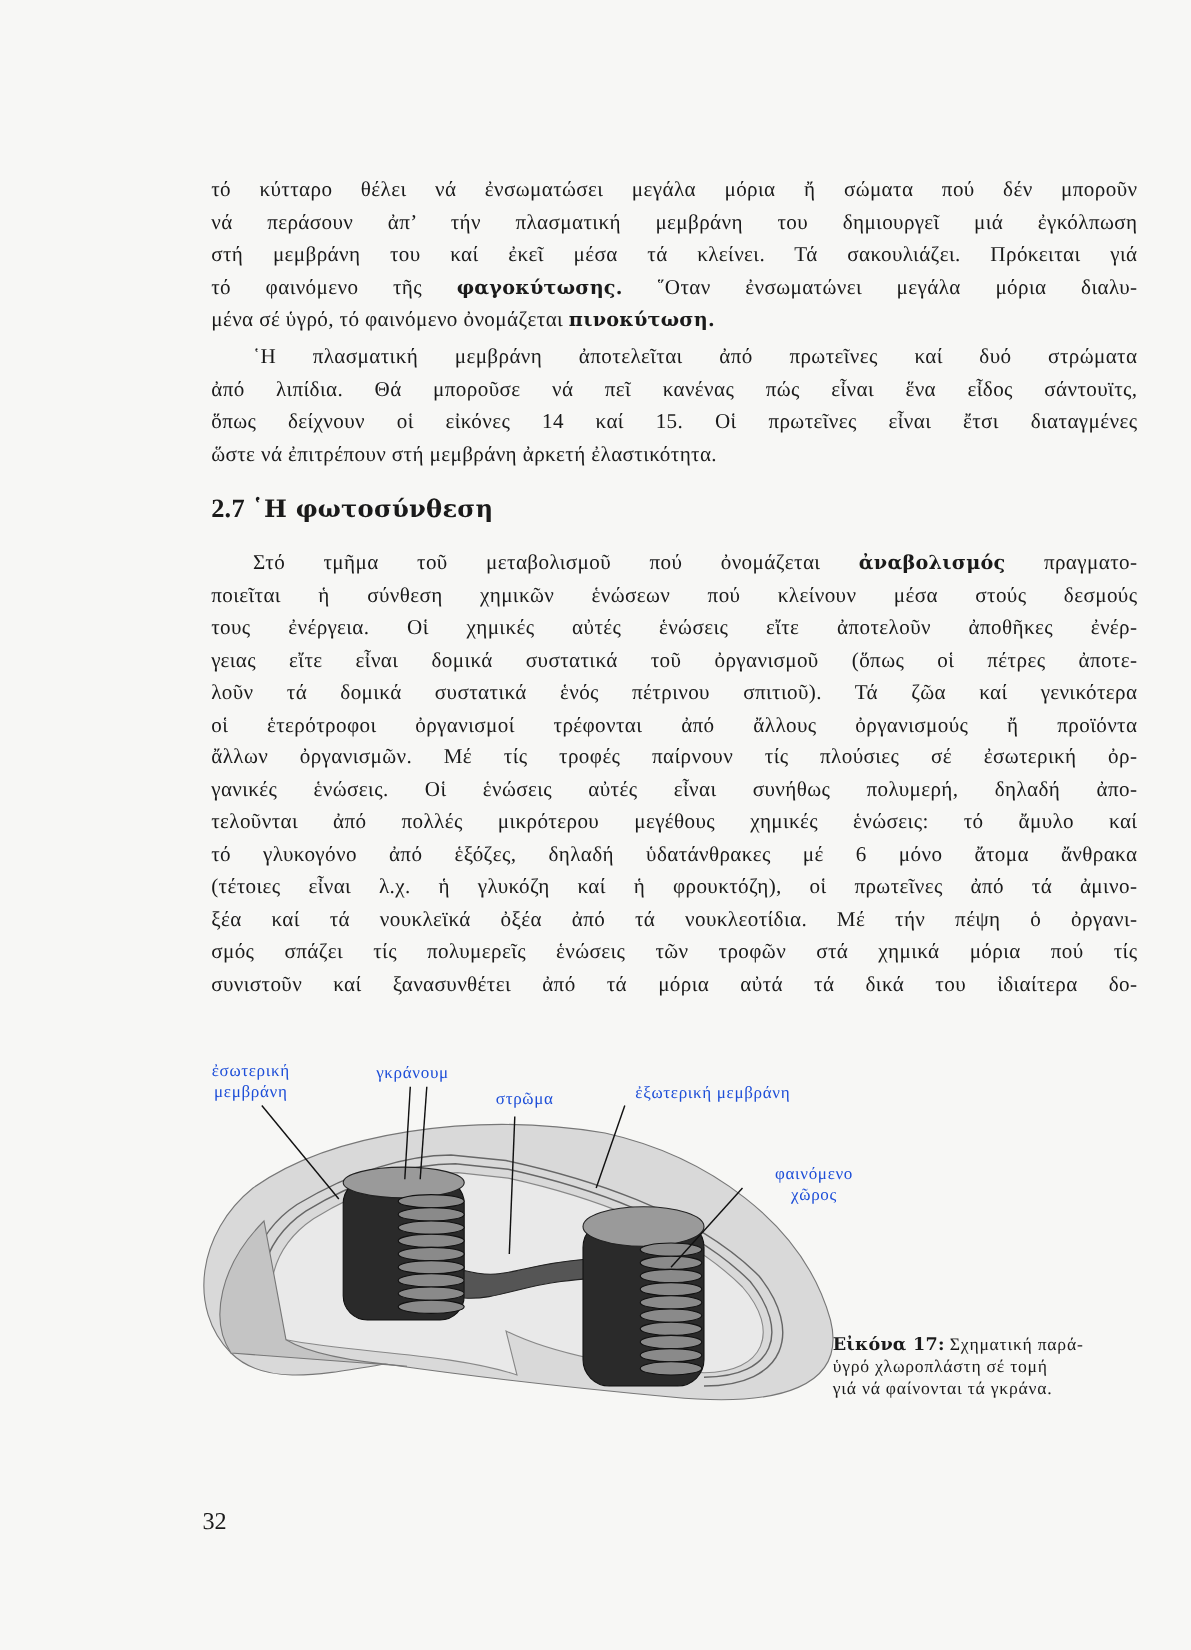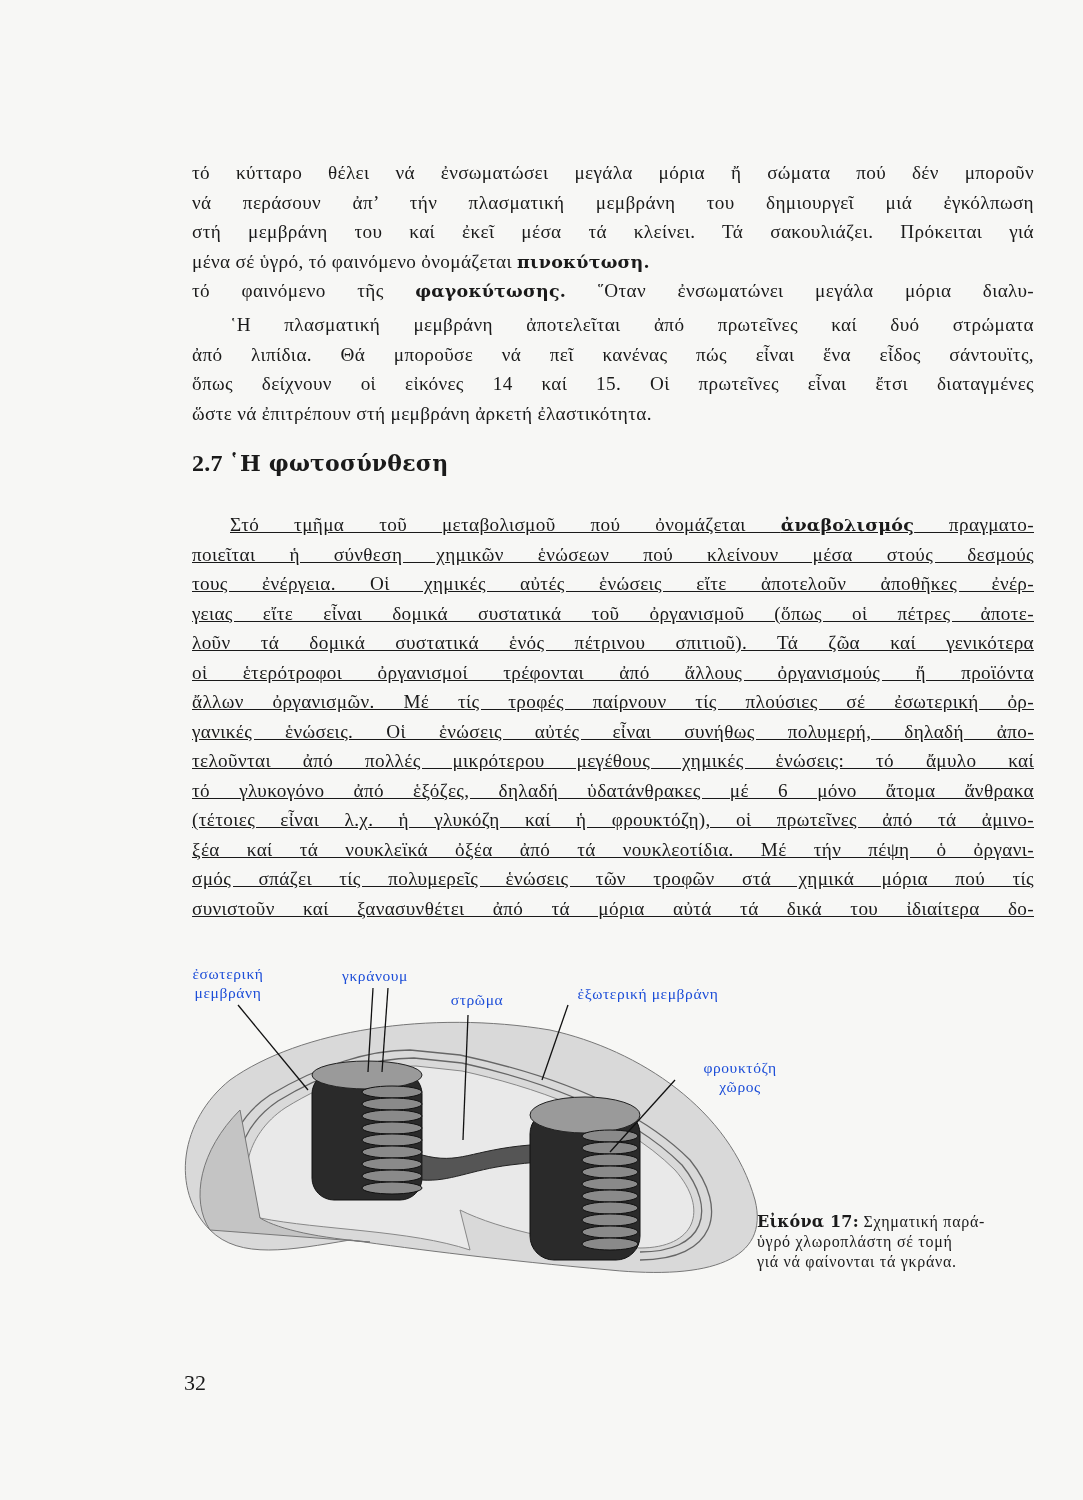--- a/index.html
+++ b/index.html
@@ -20,21 +20,21 @@
   .para .line.indent { padding-left: 38px; }
   b { font-weight: bold; font-family: "DejaVu Serif", serif; font-size: 17.5px; letter-spacing: 0.2px; text-align: right; }
   #p1 { top: 158px; }
   #p2 { top: 310px; }
   #heading {
     position: absolute; left: 192px; top: 450px;
     font-size: 24px; font-family: "Liberation Serif", serif; font-weight: bold;
     letter-spacing: 0.2px;
   }
   #heading .htext { font-weight: bold; font-family: "DejaVu Serif", serif; font-size: 22px; }
-  #p3 { top: 510px; text-decoration: underline; }
+  #p3 { top: 497px; }
   .label {
     position: absolute; font-family: "Liberation Serif", serif; font-size: 15.5px;
     line-height: 19px; letter-spacing: 0.6px; color: #1d4ed8; text-align: center;
   }
   .caption {
     position: absolute; left: 757px; top: 1212px; width: 310px;
     font-family: "Liberation Serif", serif; font-size: 16px; line-height: 20px; letter-spacing: 0.7px;
   }
   .caption b { font-size: 16px; }
   #page-num {
@@ -45,22 +45,22 @@
 </style>
 </head>
 <body>
 
 <div class="page">
 
   <div class="para" id="p1">
     <span class="line">τό κύτταρο θέλει νά ἐνσωματώσει μεγάλα μόρια ἤ σώματα πού δέν μποροῦν</span>
     <span class="line">νά περάσουν ἀπ’ τήν πλασματική μεμβράνη του δημιουργεῖ μιά ἐγκόλπωση</span>
     <span class="line">στή μεμβράνη του καί ἐκεῖ μέσα τά κλείνει. Τά σακουλιάζει. Πρόκειται γιά</span>
+    <span class="line"><span>τό φαινόμενο τῆς </span><b>φαγοκύτωσης.</b><span> ῞Οταν ἐνσωματώνει μεγάλα μόρια διαλυ-</span></span>
     <span class="line last"><span>μένα σέ ὑγρό, τό φαινόμενο ὀνομάζεται </span><b>πινοκύτωση.</b></span>
-    <span class="line"><span>τό φαινόμενο τῆς </span><b>φαγοκύτωσης.</b><span> ῞Οταν ἐνσωματώνει μεγάλα μόρια διαλυ-</span></span>
   </div>
 
   <div class="para" id="p2">
     <span class="line indent">῾Η πλασματική μεμβράνη ἀποτελεῖται ἀπό πρωτεῖνες καί δυό στρώματα</span>
     <span class="line">ἀπό λιπίδια. Θά μποροῦσε νά πεῖ κανένας πώς εἶναι ἕνα εἶδος σάντουϊτς,</span>
     <span class="line">ὅπως δείχνουν οἱ εἰκόνες 14 καί 15. Οἱ πρωτεῖνες εἶναι ἔτσι διαταγμένες</span>
     <span class="line last">ὥστε νά ἐπιτρέπουν στή μεμβράνη ἀρκετή ἐλαστικότητα.</span>
   </div>
 
   <div id="heading">
@@ -86,21 +86,21 @@
   </div>
 
   <div class="label" style="left:178px; top:964px; width:100px;">
     <div>ἐσωτερική</div>
     <div>μεμβράνη</div>
   </div>
   <div class="label" style="left:320px; top:966px; width:110px;">γκράνουμ</div>
   <div class="label" style="left:432px; top:990px; width:90px;">στρῶμα</div>
   <div class="label" style="left:548px; top:984px; width:200px;">ἐξωτερική μεμβράνη</div>
   <div class="label" style="left:680px; top:1058px; width:120px;">
-    <div>φρουκτόζη</div>
+    <div>φαινόμενο</div>
     <div>χῶρος</div>
   </div>
 
   <svg id="diagram" width="600" height="320" viewBox="0 0 600 320">
     <defs>
       <pattern id="grain" width="4" height="4" patternUnits="userSpaceOnUse">
         <rect width="4" height="4" fill="#cfcfcf"></rect>
         <circle cx="1" cy="1" r="0.6" fill="#bdbdbd"></circle>
       </pattern>
     </defs>

